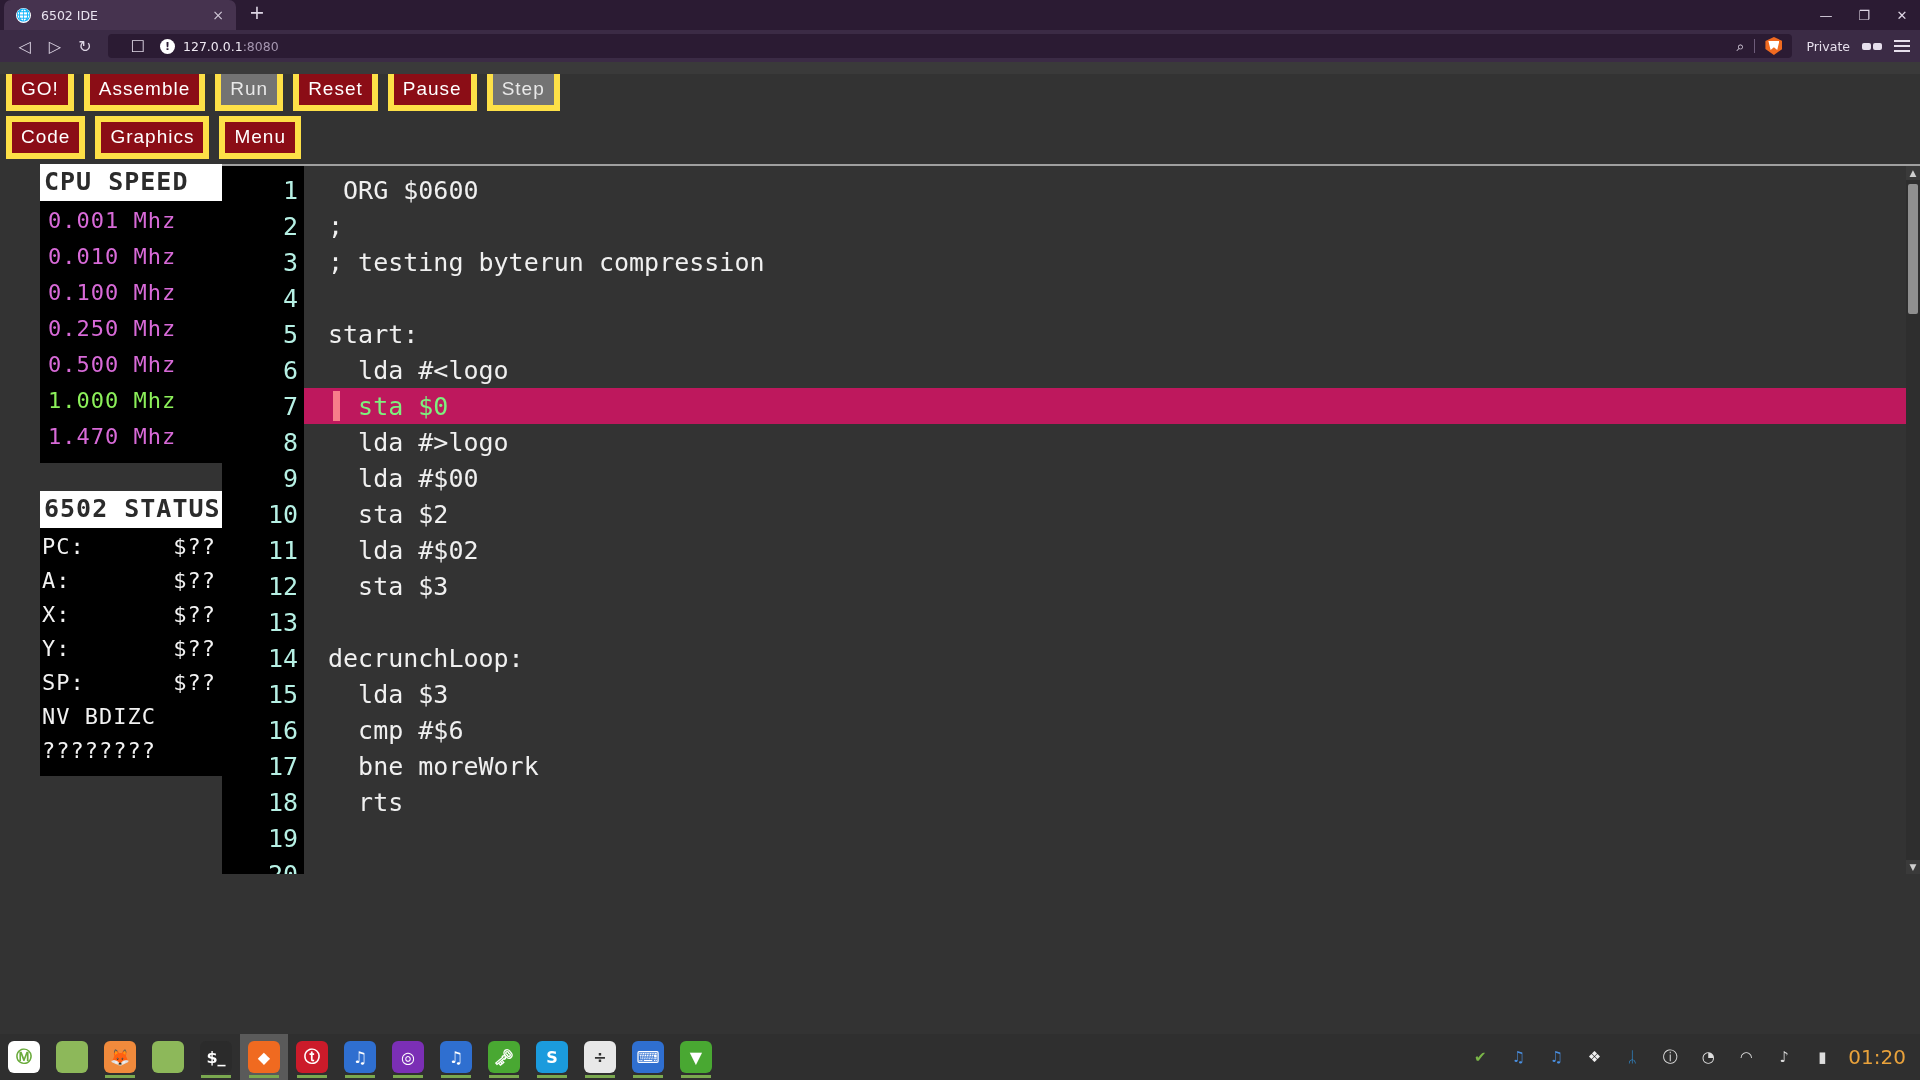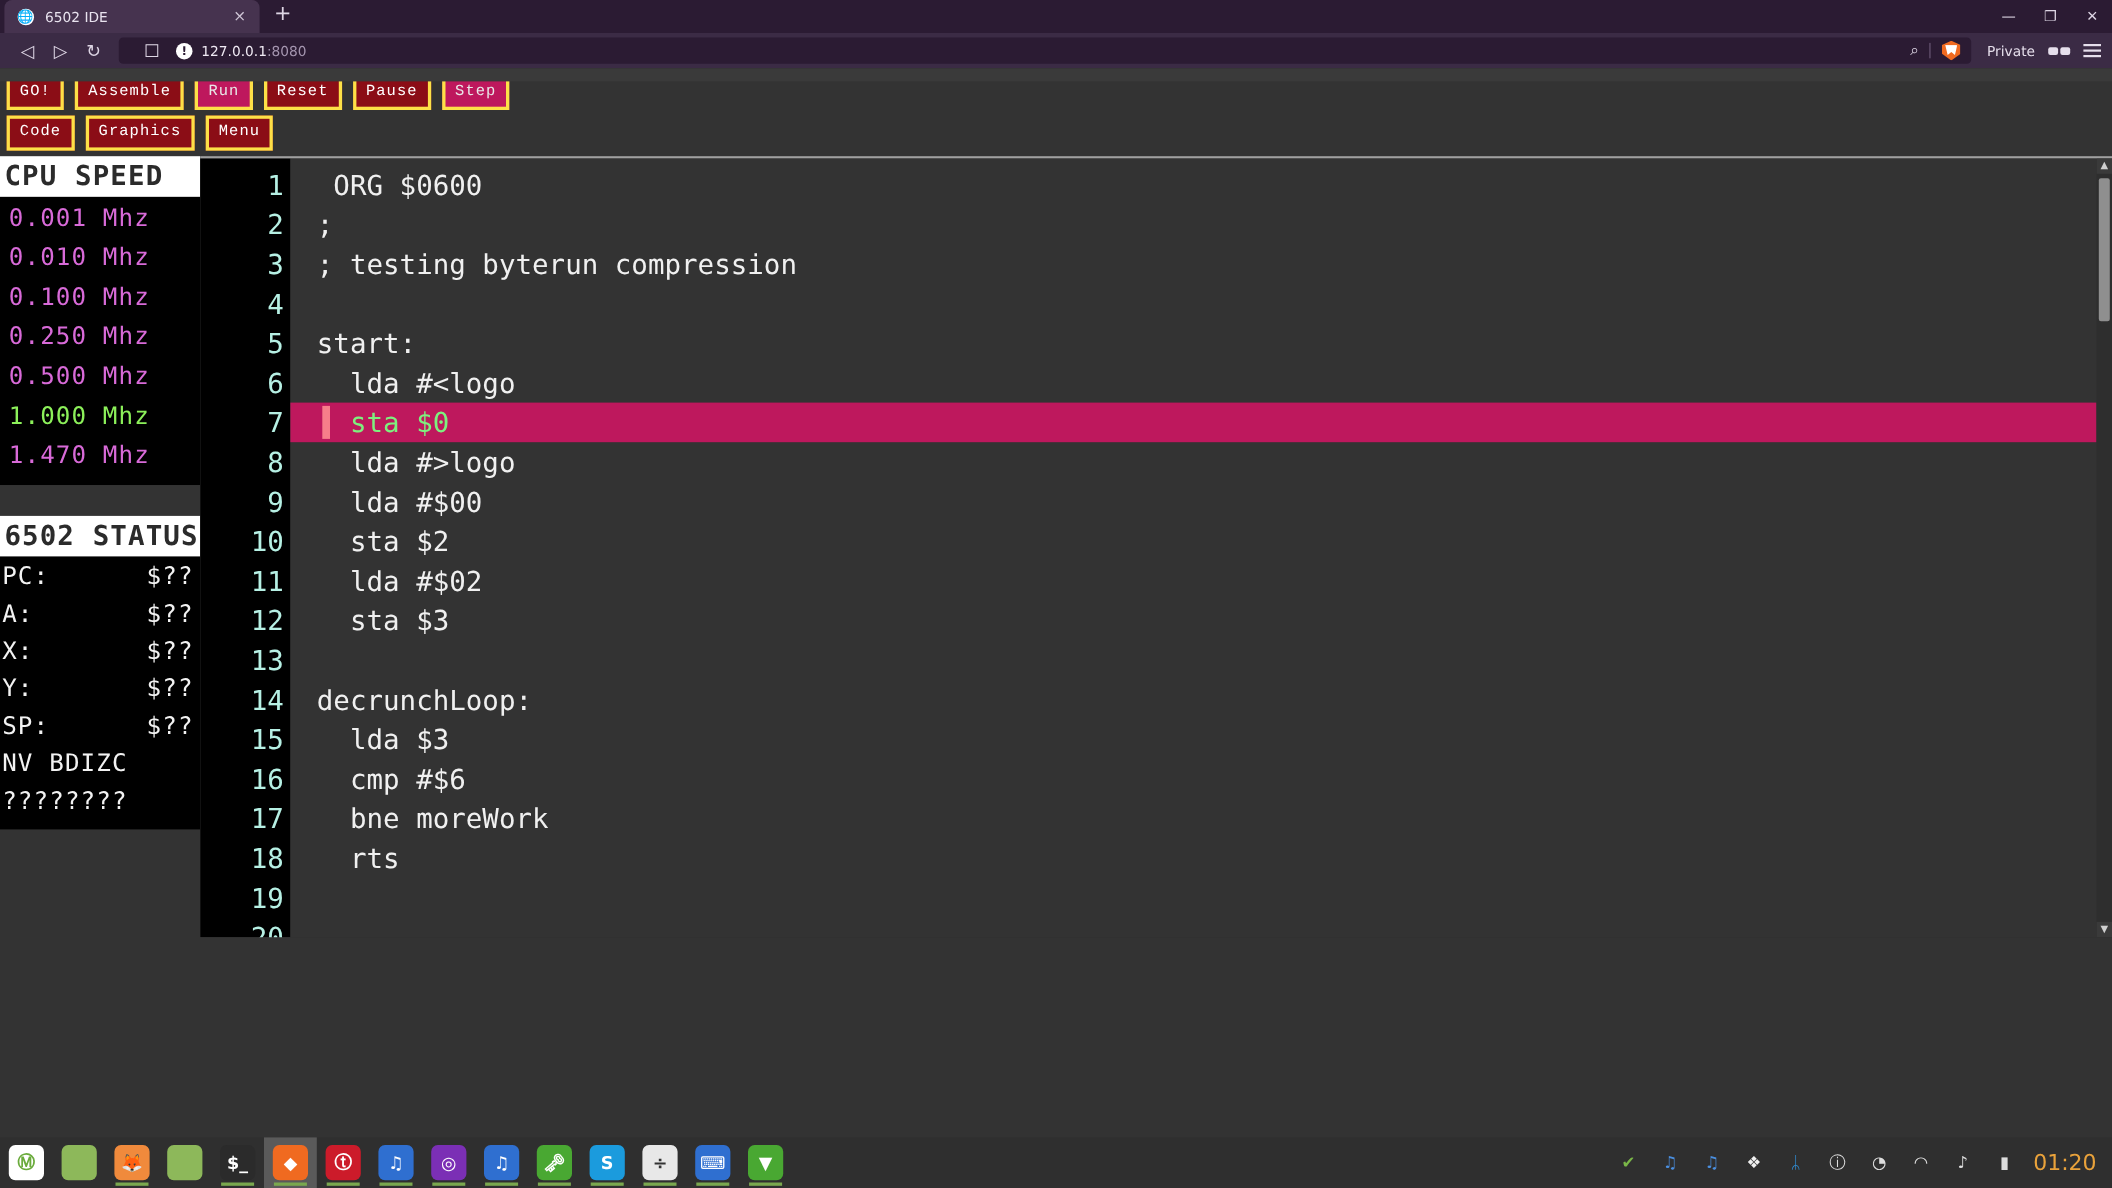--- a/index.html
+++ b/index.html
@@ -111,32 +111,32 @@
   #page {
     position: absolute; left: 0; top: 62px;
     width: 1920px; height: 1018px;
     background: #333333;
     overflow: hidden;
   }
 
   .btnbar { padding: 6px 0 0 6px; }
   .btnrow { display: flex; align-items: flex-start; gap: 10px; margin-bottom: 5px; }
   .ide-btn {
-    background: #8b0d16; border: 3px solid #fde047;
-    color: #ffffff; font-size: 14px; line-height: 1;
+    background: #8b0d16; border: 6px solid #fde047;
+    color: #ffffff; font-size: 19px; line-height: 1;
     padding: 5px 9px 7px 9px;
-    font-family: Liberation Mono, monospace;
+    font-family: Liberation Sans, sans-serif;
     letter-spacing: 1px;
     white-space: nowrap;
   }
-  .ide-btn.gray { background: #be185d; color: #e8e8e8; }
+  .ide-btn.gray { background: #737373; color: #e8e8e8; }
 
   .workspace {
     display: flex; margin-top: 4px;
-    height: 710px; width: 1920px;
+    height: 710px; width: 1920px; padding-left: 40px;
   }
 
   
   .leftcol { width: 182px; flex: 0 0 182px; }
   .panel-head {
     background: #ffffff; color: #2b2b2b;
     font-family: "DejaVu Sans Mono", monospace;
     font-weight: bold; font-size: 25px; line-height: 1;
     padding: 5px 4px 7px 4px; letter-spacing: 1px;
     white-space: nowrap; overflow: hidden;

